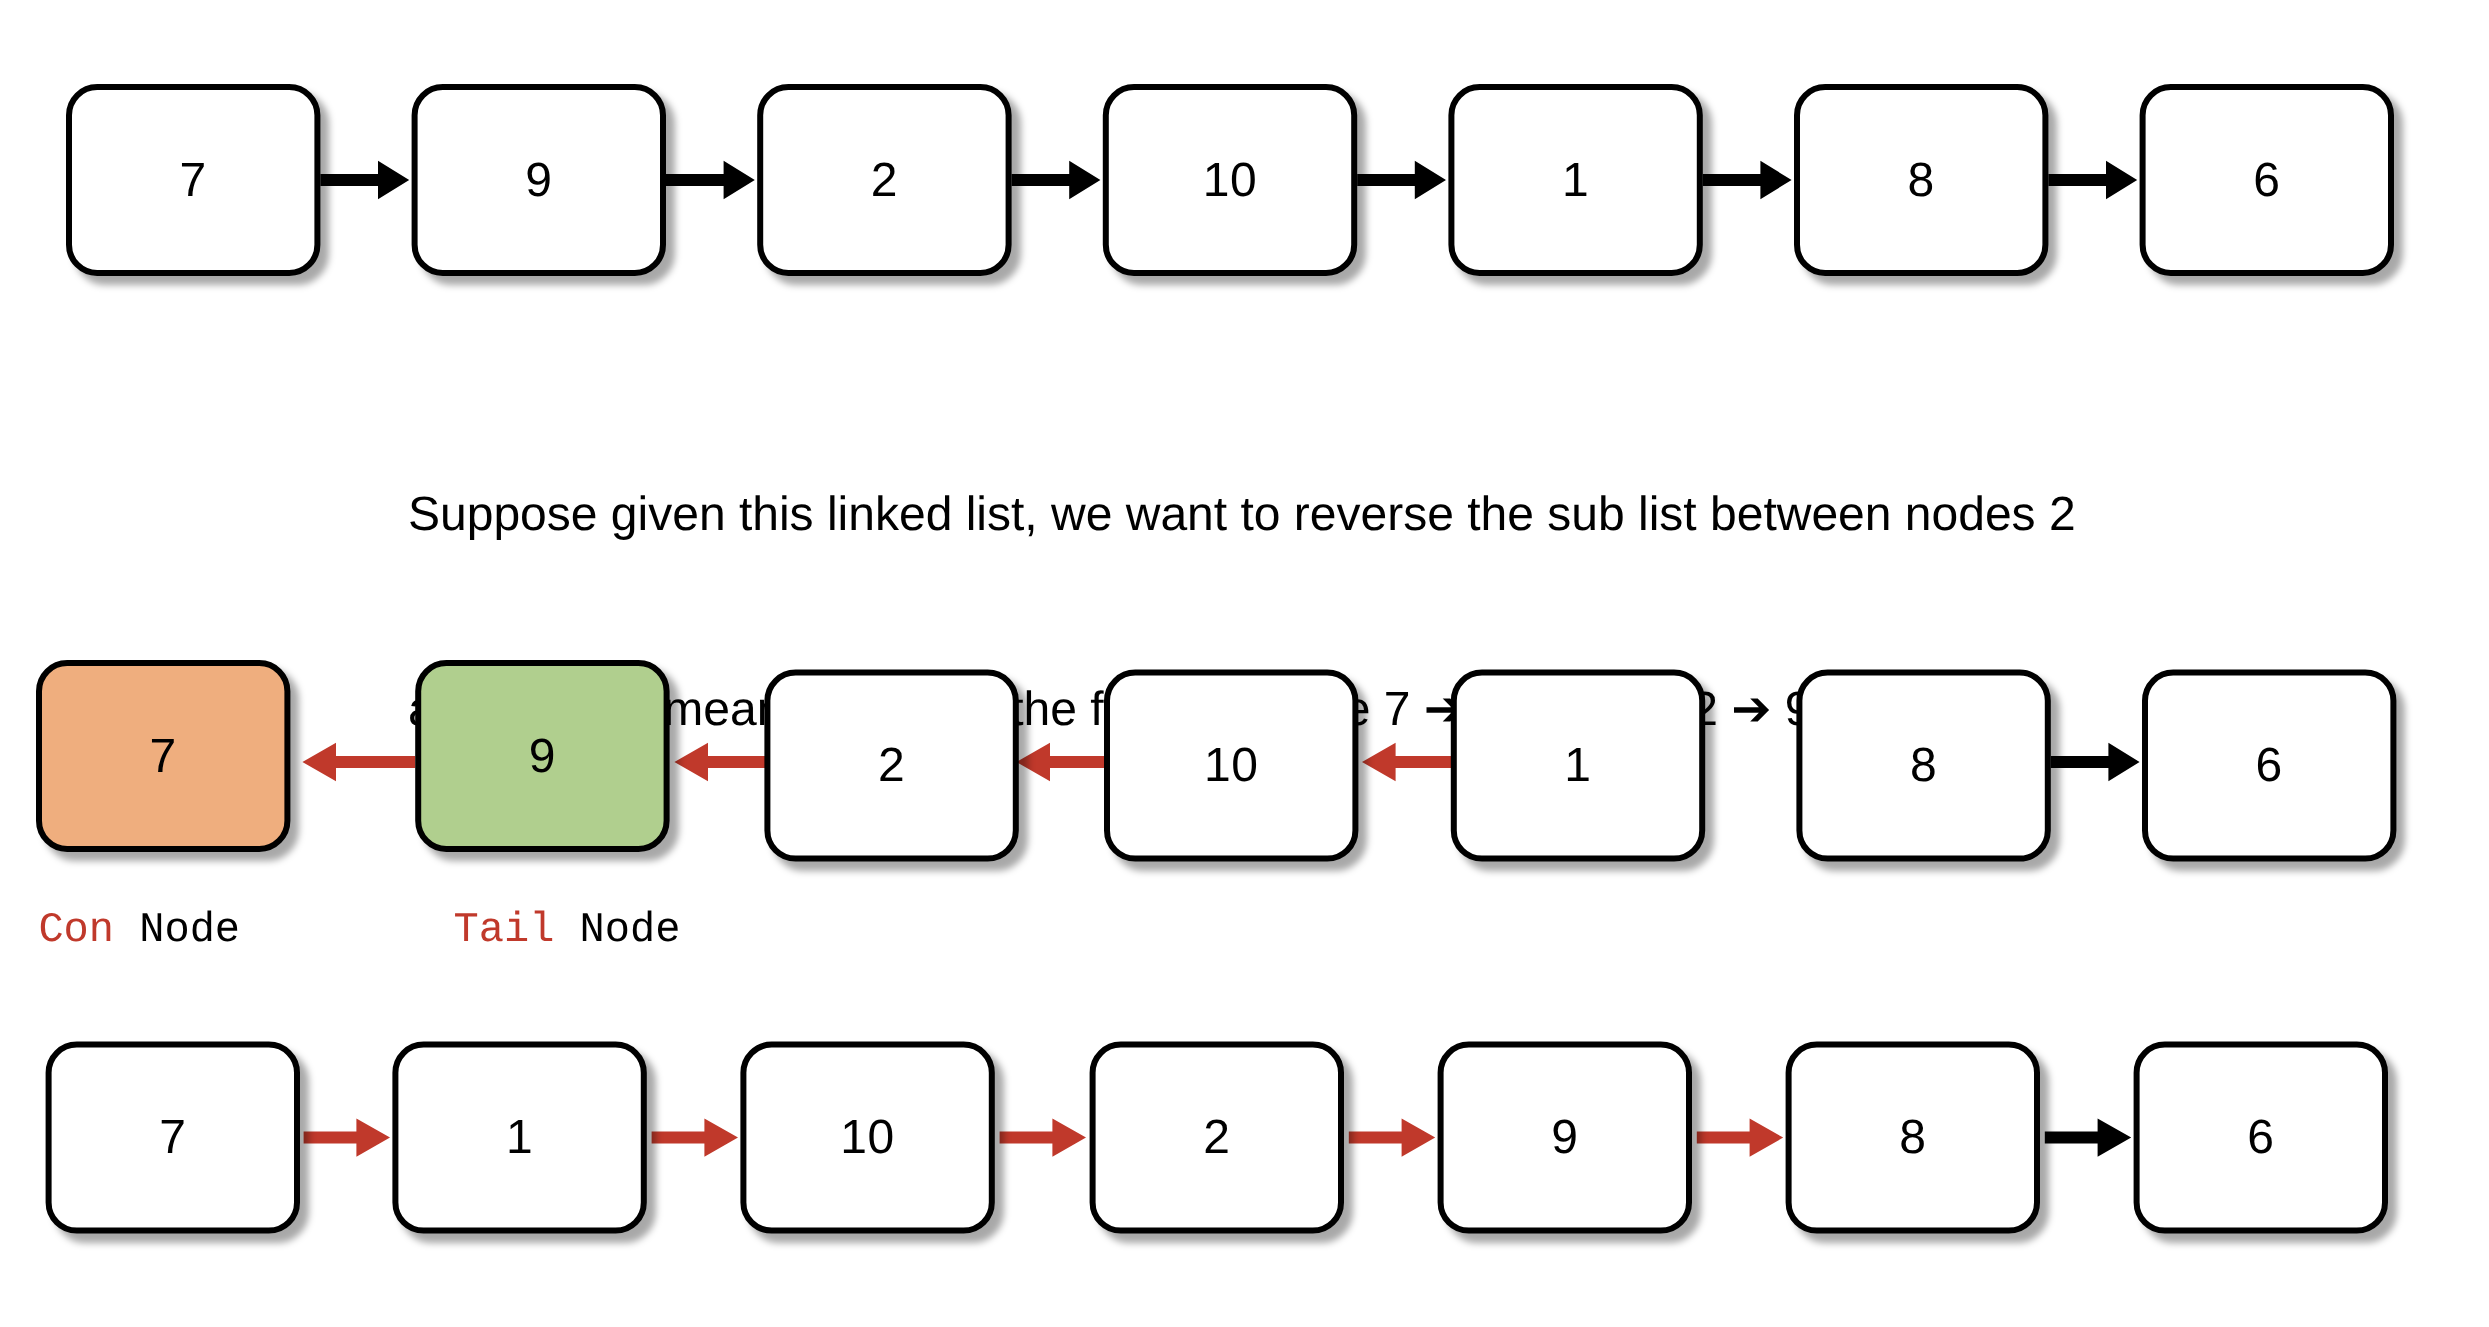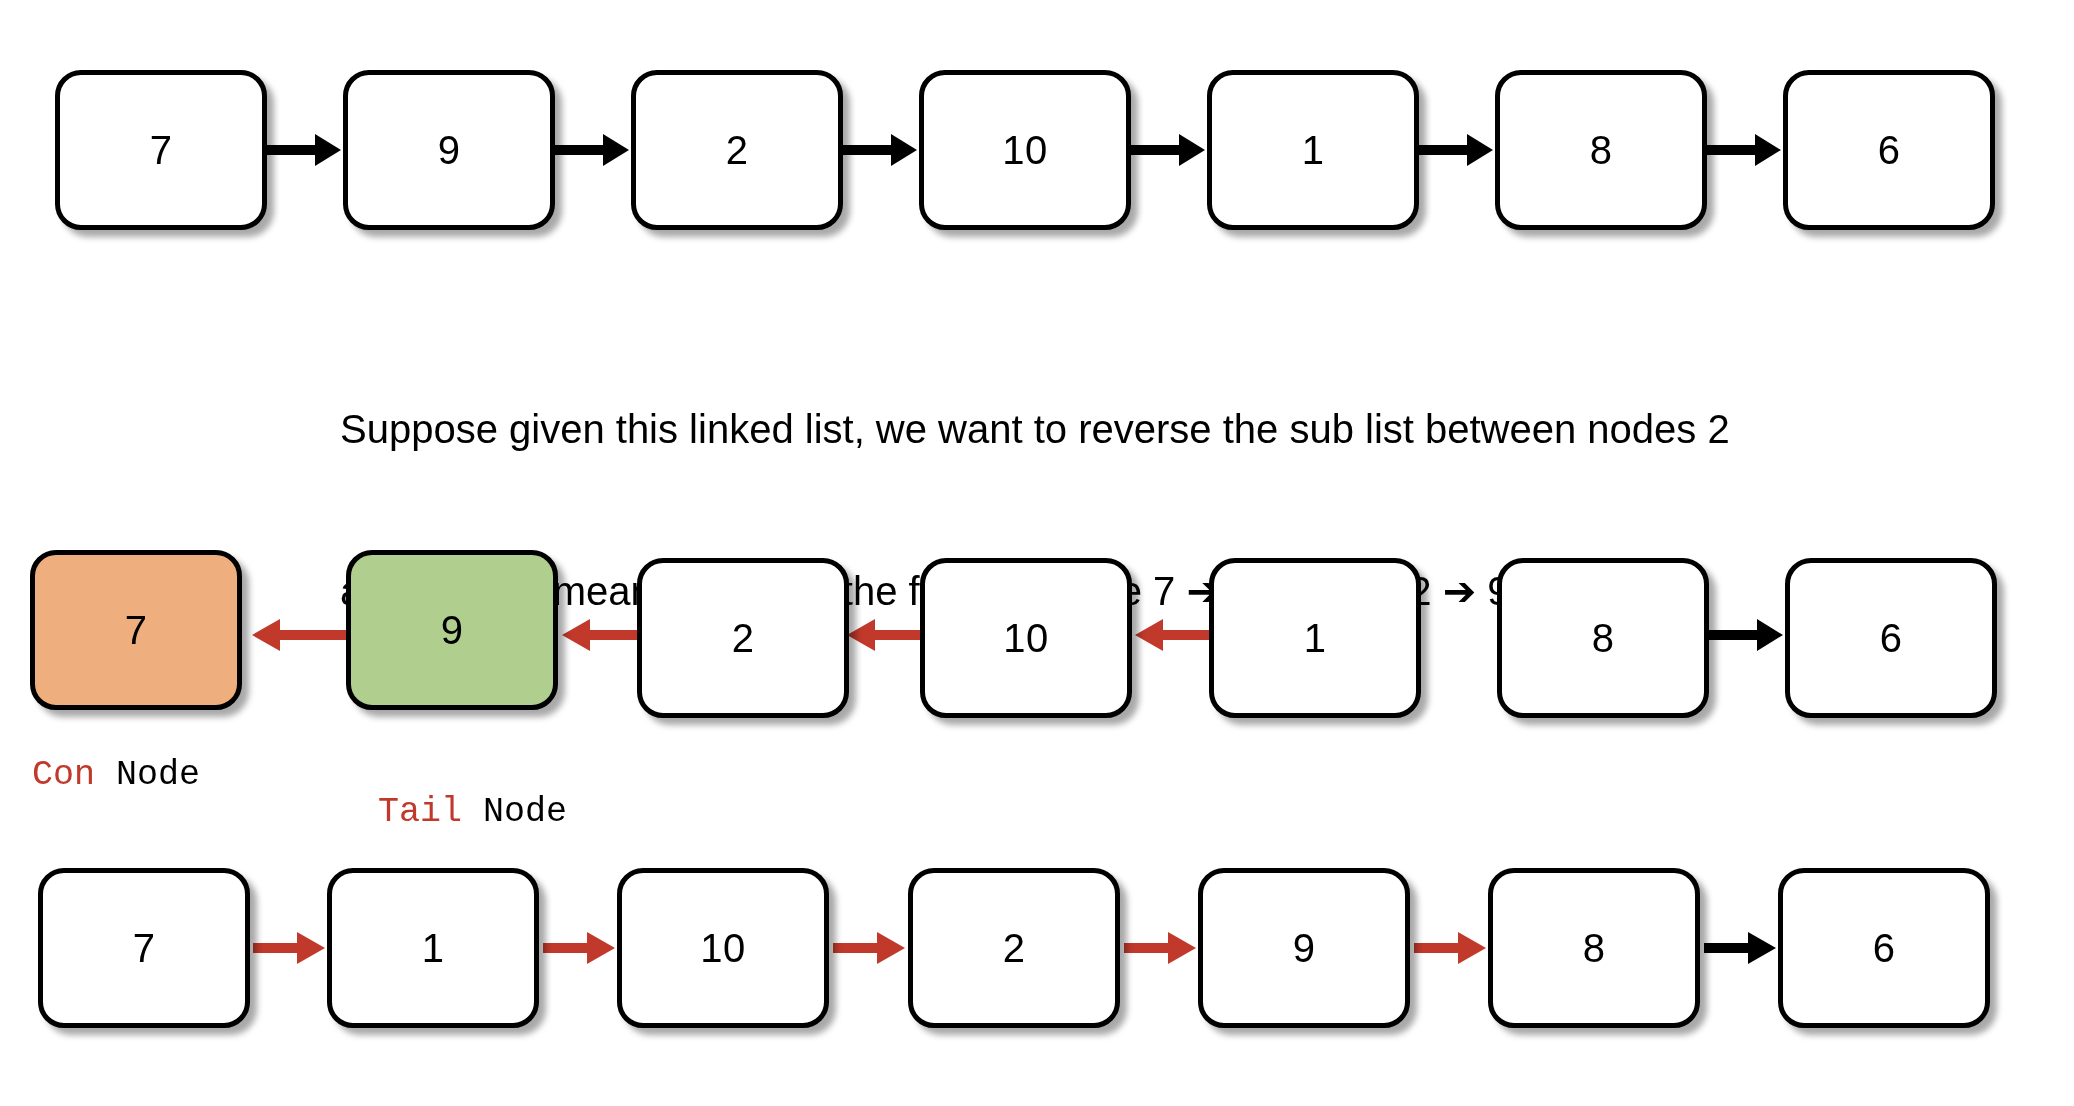--- a/index.html
+++ b/index.html
@@ -192,21 +192,21 @@
     </div>
     <div class="arrow" style="left:1709px;top:615px;">
       <svg width="76" height="40" viewBox="0 0 76 40">
           <path d="M0,15 L48,15 L48,4 L74,20 L48,36 L48,25 L0,25 Z" fill="#000000"></path>
         </svg>
     </div>
 
     <div class="caption" style="left:32px; top:758px;">
       <span class="hl">Con</span><span> Node</span>
     </div>
-    <div class="caption" style="left:378px; top:795px;">
+    <div class="caption" style="left:378px; top:758px;">
       <span class="hl">Tail</span><span> Node</span>
     </div>
   </div>
 
   <div>
     <div class="node" style="left:38px;  top:868px;">
         <span class="val">7</span>
       </div>
     <div class="node" style="left:327px; top:868px;">
         <span class="val">1</span>

